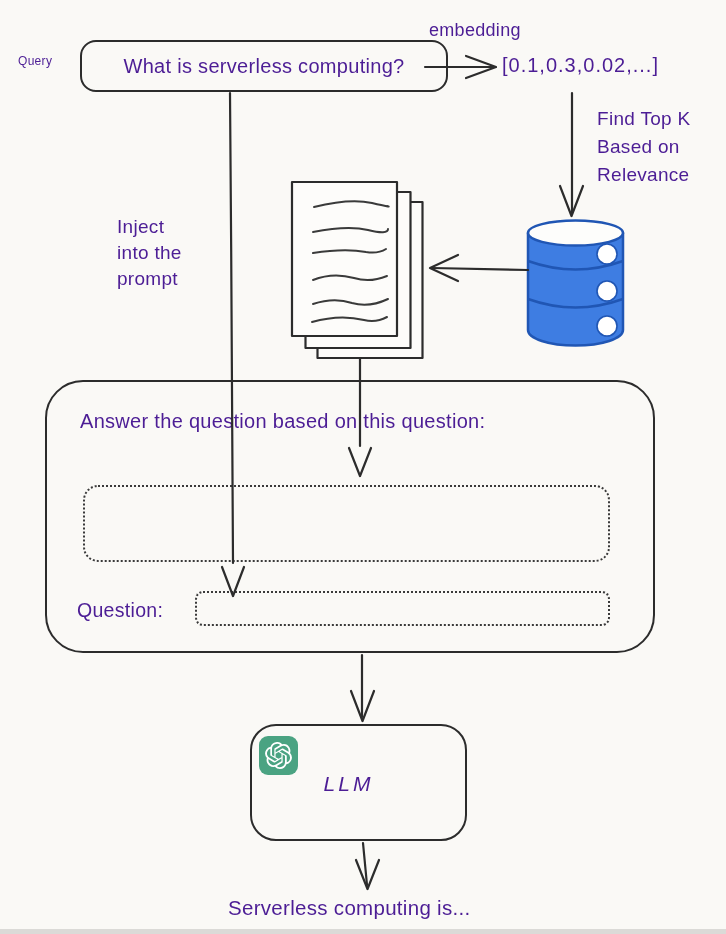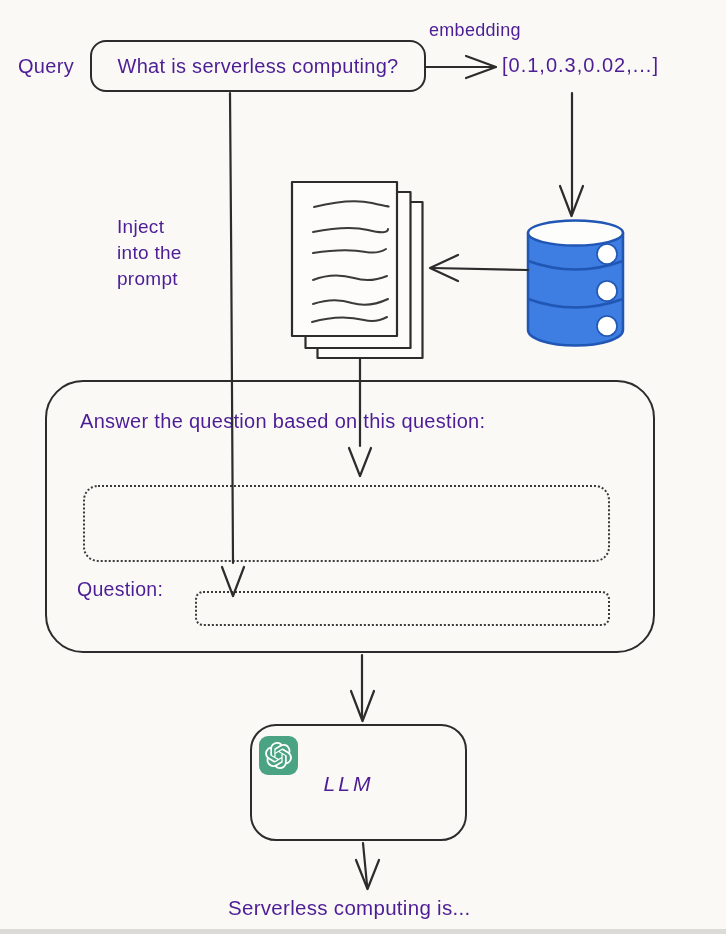--- a/index.html
+++ b/index.html
@@ -32,21 +32,21 @@
     background:transparent;
     box-sizing:border-box;
   }
   .dotted{
     position:absolute;
     border:2px dotted #3a3a3a;
     box-sizing:border-box;
     background:transparent;
   }
   #query-box{
-    left:90px;top:40px;width:336px;height:52px;
+    left:80px;top:40px;width:368px;height:52px;
     border-radius:16px;
     display:flex;align-items:center;justify-content:center;
     font-size:20px;
   }
   #big-box{
     left:45px;top:380px;width:610px;height:273px;
     border-radius:38px;
   }
   #llm-box{
     left:250px;top:724px;width:217px;height:117px;
@@ -71,43 +71,46 @@
   .db-top{fill:#fdfdfb;stroke:var(--db-stroke);stroke-width:2.5;}
   .db-line{stroke:var(--db-stroke);stroke-width:2.5;fill:none;}
   .db-dot{fill:#ffffff;stroke:var(--db-stroke);stroke-width:1.6;}
   #page-edge{left:0;top:929px;width:726px;height:5px;background:#dbdad7;}
 </style>
 </head>
 <body>
 
 <div id="canvas">
 
-  <div class="abs hand" style="left:18px;top:53px;font-size:20px;">Query</div>
+  <div class="abs hand" style="left:18px;top:53px;font-size:12px;">Query</div>
 
   <div class="box" id="query-box">
     <span class="hand" style="font-size:20px;">What is serverless computing?</span>
   </div>
 
   <div class="abs hand" style="left:429px;top:18px;font-size:18px;">embedding</div>
 
   <div class="abs hand" style="left:502px;top:52px;font-size:20px;letter-spacing:1px;">[0.1,0.3,0.02,...]</div>
 
+  <div class="abs hand" style="left:597px;top:105px;font-size:19px;line-height:28px;">Find Top K
+Based on
+Relevance</div>
 
 
   <div class="abs hand" style="left:117px;top:214px;font-size:19px;line-height:26px;">Inject
 into the
 prompt</div>
 
   <div class="box" id="big-box"></div>
 
   <div class="abs hand" style="left:80px;top:408px;font-size:20px;">Answer the question based on this question:</div>
 
   <div class="dotted" style="left:83px;top:485px;width:527px;height:77px;border-radius:15px;"></div>
 
-  <div class="abs hand" style="left:77px;top:576px;font-size:19.5px;">Question:</div>
+  <div class="abs hand" style="left:77px;top:597px;font-size:19.5px;">Question:</div>
 
   <div class="dotted" style="left:195px;top:591px;width:415px;height:35px;border-radius:8px;"></div>
 
   <div class="box" id="llm-box"></div>
   <div class="abs" id="openai-logo">
     <svg width="27" height="27" viewBox="0 0 24 24" aria-hidden="true">
       <path fill="#ffffff" d="M22.2819 9.8211a5.9847 5.9847 0 0 0-.5157-4.9108 6.0462 6.0462 0 0 0-6.5098-2.9A6.0651 6.0651 0 0 0 4.9807 4.1818a5.9847 5.9847 0 0 0-3.9977 2.9 6.0462 6.0462 0 0 0 .7427 7.0966 5.98 5.98 0 0 0 .511 4.9107 6.051 6.051 0 0 0 6.5146 2.9001A5.9847 5.9847 0 0 0 13.2599 24a6.0557 6.0557 0 0 0 5.7718-4.2058 5.9894 5.9894 0 0 0 3.9977-2.9001 6.0557 6.0557 0 0 0-.7475-7.0729zm-9.022 12.6081a4.4755 4.4755 0 0 1-2.8764-1.0408l.1419-.0804 4.7783-2.7582a.7948.7948 0 0 0 .3927-.6813v-6.7369l2.02 1.1686a.071.071 0 0 1 .038.0615v5.5826a4.504 4.504 0 0 1-4.4945 4.4944zm-9.6607-4.1254a4.4708 4.4708 0 0 1-.5346-3.0137l.142.0852 4.783 2.7582a.7712.7712 0 0 0 .7806 0l5.8428-3.3685v2.3324a.0804.0804 0 0 1-.0332.0615L9.74 19.9502a4.4992 4.4992 0 0 1-6.1408-1.6464zM2.3408 7.8956a4.485 4.485 0 0 1 2.3655-1.9728V11.6a.7664.7664 0 0 0 .3879.6765l5.8144 3.3543-2.0201 1.1685a.0757.0757 0 0 1-.071 0l-4.8303-2.7865A4.504 4.504 0 0 1 2.3408 7.8956zm16.5963 3.8558L13.1038 8.364 15.1192 7.2a.0757.0757 0 0 1 .071 0l4.8303 2.7913a4.4944 4.4944 0 0 1-.6765 8.1042v-5.6772a.79.79 0 0 0-.407-.667zm2.0107-3.0231l-.142-.0852-4.7735-2.7818a.7759.7759 0 0 0-.7854 0L9.409 9.2297V6.8974a.0662.0662 0 0 1 .0284-.0615l4.8303-2.7866a4.4992 4.4992 0 0 1 6.6802 4.66zM8.3065 12.863l-2.02-1.1638a.0804.0804 0 0 1-.038-.0567V6.0742a4.4992 4.4992 0 0 1 7.3757-3.4537l-.142.0805L8.704 5.459a.7948.7948 0 0 0-.3927.6813zm1.0976-2.3654l2.602-1.4998 2.6069 1.4998v2.9994l-2.5974 1.4997-2.6067-1.4997Z"></path>
     </svg>
   </div>
   <div class="abs hand" id="llm-label">LLM</div>

